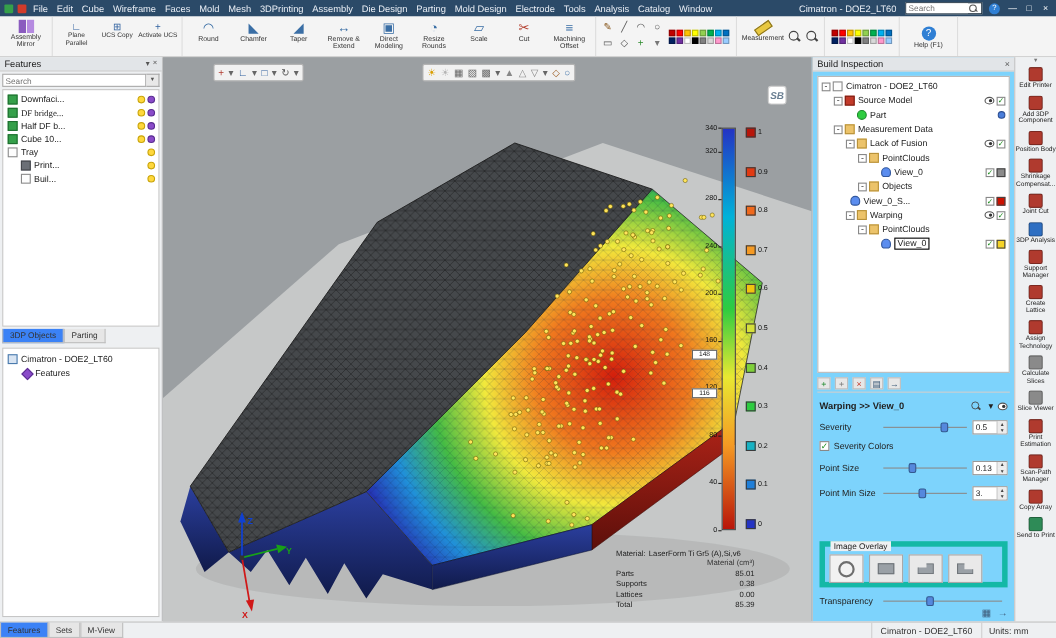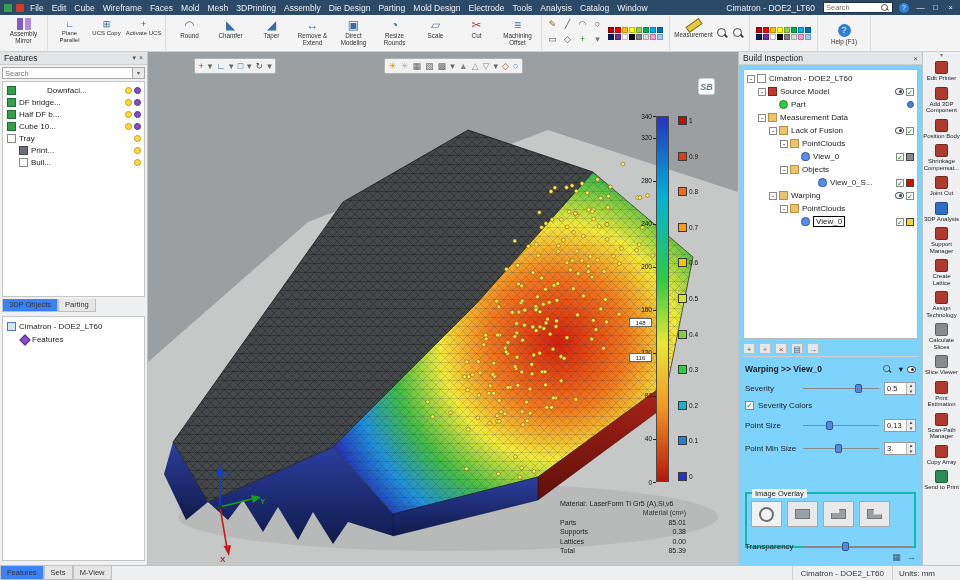--- a/index.html
+++ b/index.html
@@ -120,21 +120,21 @@
   .ctl-label { width:58px; flex:none; }
   .slider { flex:1; height:11px; position:relative; margin:0 5px 0 0; cursor:pointer; }
   .slider::before { content:""; position:absolute; left:0; right:0; top:5px; height:1px; background:#8a8a8a; }
   .thumb { position:absolute; top:1px; width:7px; height:9px; background:#5588dd; border:1px solid #33588f; border-radius:2px; }
   .spin { width:32px; height:13px; border:1px solid #999; background:#fff; display:flex; align-items:stretch; flex:none; }
   .spin-val { flex:1; font-size:7.5px; line-height:11px; padding-left:2px; }
   .spin-btns { width:9px; display:flex; flex-direction:column; border-left:1px solid #bbb; }
   .spin-btns span { flex:1; font-size:4.5px; line-height:5px; text-align:center; background:#ececec; color:#444; cursor:pointer; }
   .cbx { width:9px; height:9px; border:1px solid #888; background:#fff; color:#168a16; font-size:8px; line-height:8px; text-align:center; margin-right:4px; cursor:pointer; }
   .vis-points { position:absolute; left:6px; right:6px; top:423px; font-weight:bold; font-size:8.5px; border-bottom:1px solid #cfcfcf; padding-bottom:3px; }
-  .grpbox { position:absolute; left:6px; right:6px; top:440px; height:56px; border:2px solid #14b8a6; padding:7px 4px 3px; }
+  .grpbox { position:absolute; left:6px; right:6px; top:440px; height:42px; border:5px solid #14b8a6; padding:7px 4px 3px; }
   .grp-label { position:absolute; top:-5px; left:5px; background:#eef0f2; font-size:7.5px; padding:0 3px; }
   .ov-wrap { display:flex; }
   .ov-btn { width:31px; height:26px; border:1px solid #a8a8a8; background:#e9e9e9; display:flex; align-items:center; justify-content:center; margin-right:5px; cursor:pointer; }
   .ov-btn.sel { background:#f2f2f2; }
   .ov-ring { width:15px; height:15px; border:2.5px solid #6e6e6e; border-radius:50%; }
   .ov-sq { width:15px; height:10px; background:#9aa0a6; border:1px solid #70757a; }
   .ov-sq.step { clip-path:polygon(0 40%,55% 40%,55% 0,100% 0,100% 100%,0 100%); }
   .ov-sq.blockL { clip-path:polygon(0 0,45% 0,45% 55%,100% 55%,100% 100%,0 100%); }
   .trans-row { top:489px; }
   .rp-bottom-ics { position:absolute; right:6px; bottom:3px; display:flex; gap:6px; font-size:9px; color:#3c5a78; }
@@ -324,29 +324,29 @@
       <span class="lp-hicons">
         <span>▾</span>
         <span>×</span>
       </span>
     </div>
     <div class="lp-search">
       <input placeholder="Search" style="">
       <span class="drop">▾</span>
     </div>
     <div class="lp-tree" id="left-tree">
-        <div class="ltree-row" style="padding-left: 4px; gap: 28px;">
+        <div class="ltree-row" style="padding-left: 4px;">
           <div class="licon licon-mesh"></div>
           <div class="ltree-label">Downfaci...</div>
           <div class="ltree-right">
             <div class="bulb"></div>
             <div class="extra-ic"></div>
           </div>
         </div>
-        <div class="ltree-row" style="padding-left: 4px;">
+        <div class="ltree-row" style="padding-left: 4px; font-family: Liberation Serif, serif;">
           <div class="licon licon-mesh"></div>
           <div class="ltree-label">DF bridge...</div>
           <div class="ltree-right">
             <div class="bulb"></div>
             <div class="extra-ic"></div>
           </div>
         </div>
         <div class="ltree-row" style="padding-left: 4px;">
           <div class="licon licon-mesh"></div>
           <div class="ltree-label">Half DF b...</div>
@@ -799,21 +799,21 @@
           <div class="bi-right">
             <div class="chk">✓</div>
             <div class="swatch" style="background: rgb(138, 138, 138);"></div>
           </div>
         </div>
         <div class="bi-row" style="padding-left: 36px;">
           <div class="exp">-</div>
           <div class="bicon bicon-folder"></div>
           <div class="bi-label">Objects</div>
         </div>
-        <div class="bi-row" style="padding-left: 64px;">
+        <div class="bi-row" style="padding-left: 19px;">
           <div class="exp-sp"></div>
           <div class="bicon bicon-cloud"></div>
           <div class="bi-label">View_0_S...</div>
           <div class="bi-right">
             <div class="chk">✓</div>
             <div class="swatch" style="background: rgb(204, 17, 0);"></div>
           </div>
         </div>
         <div class="bi-row" style="padding-left: 25px;">
           <div class="exp">-</div>

